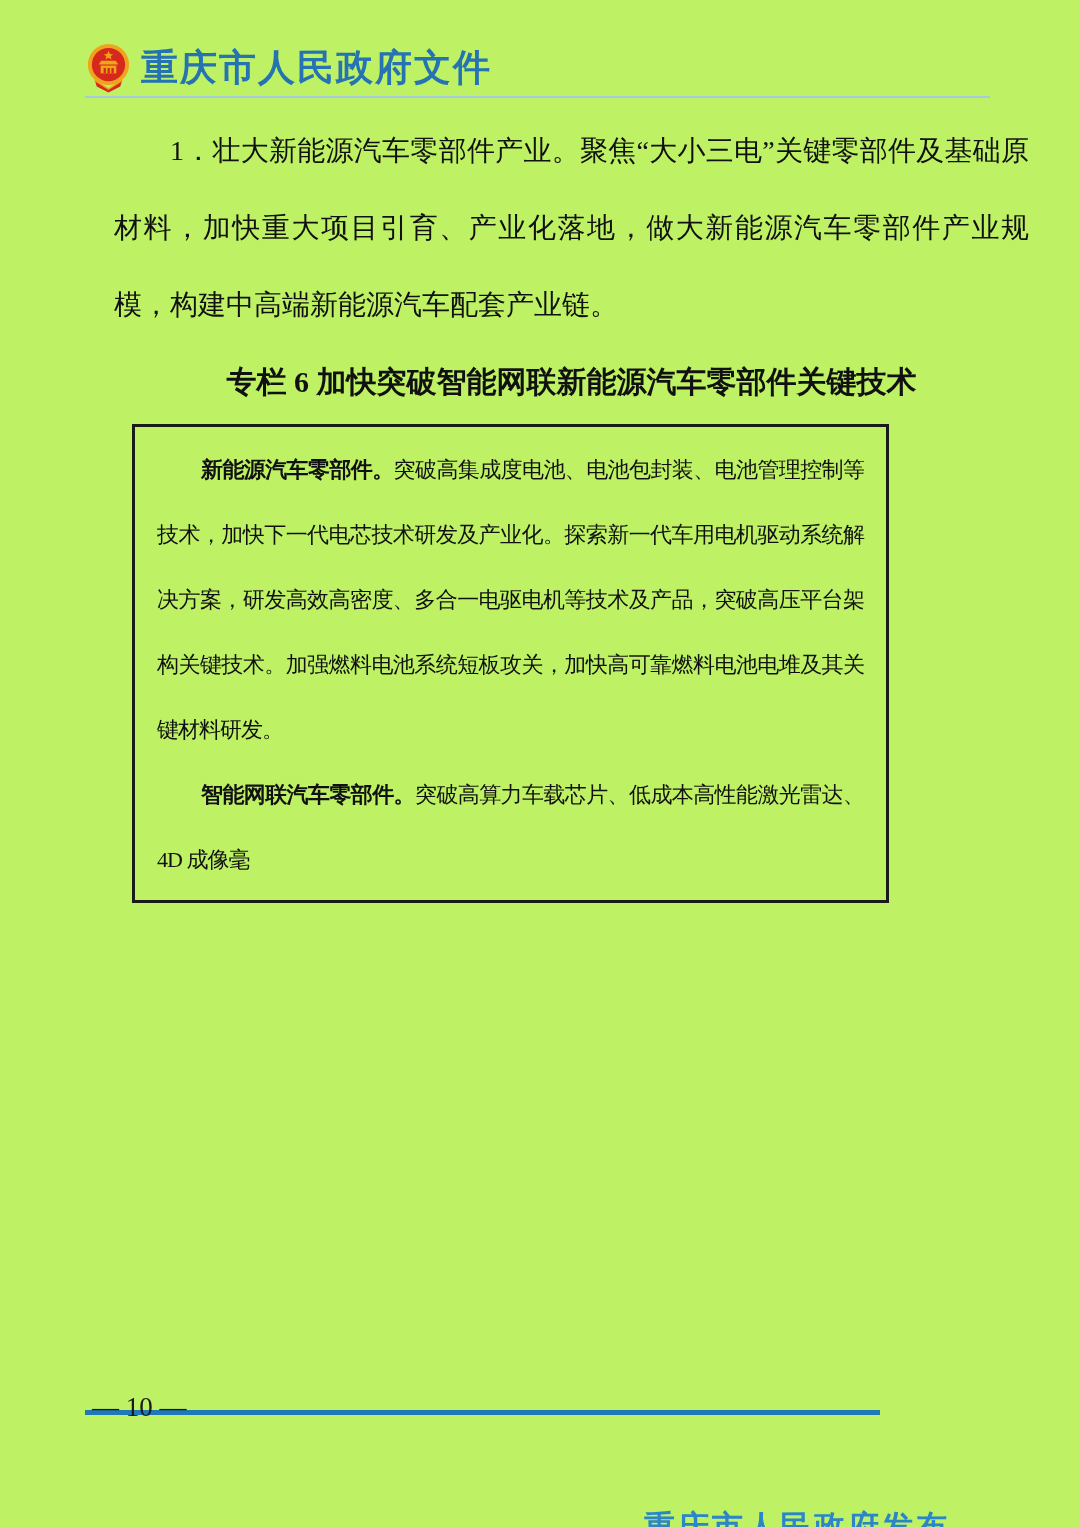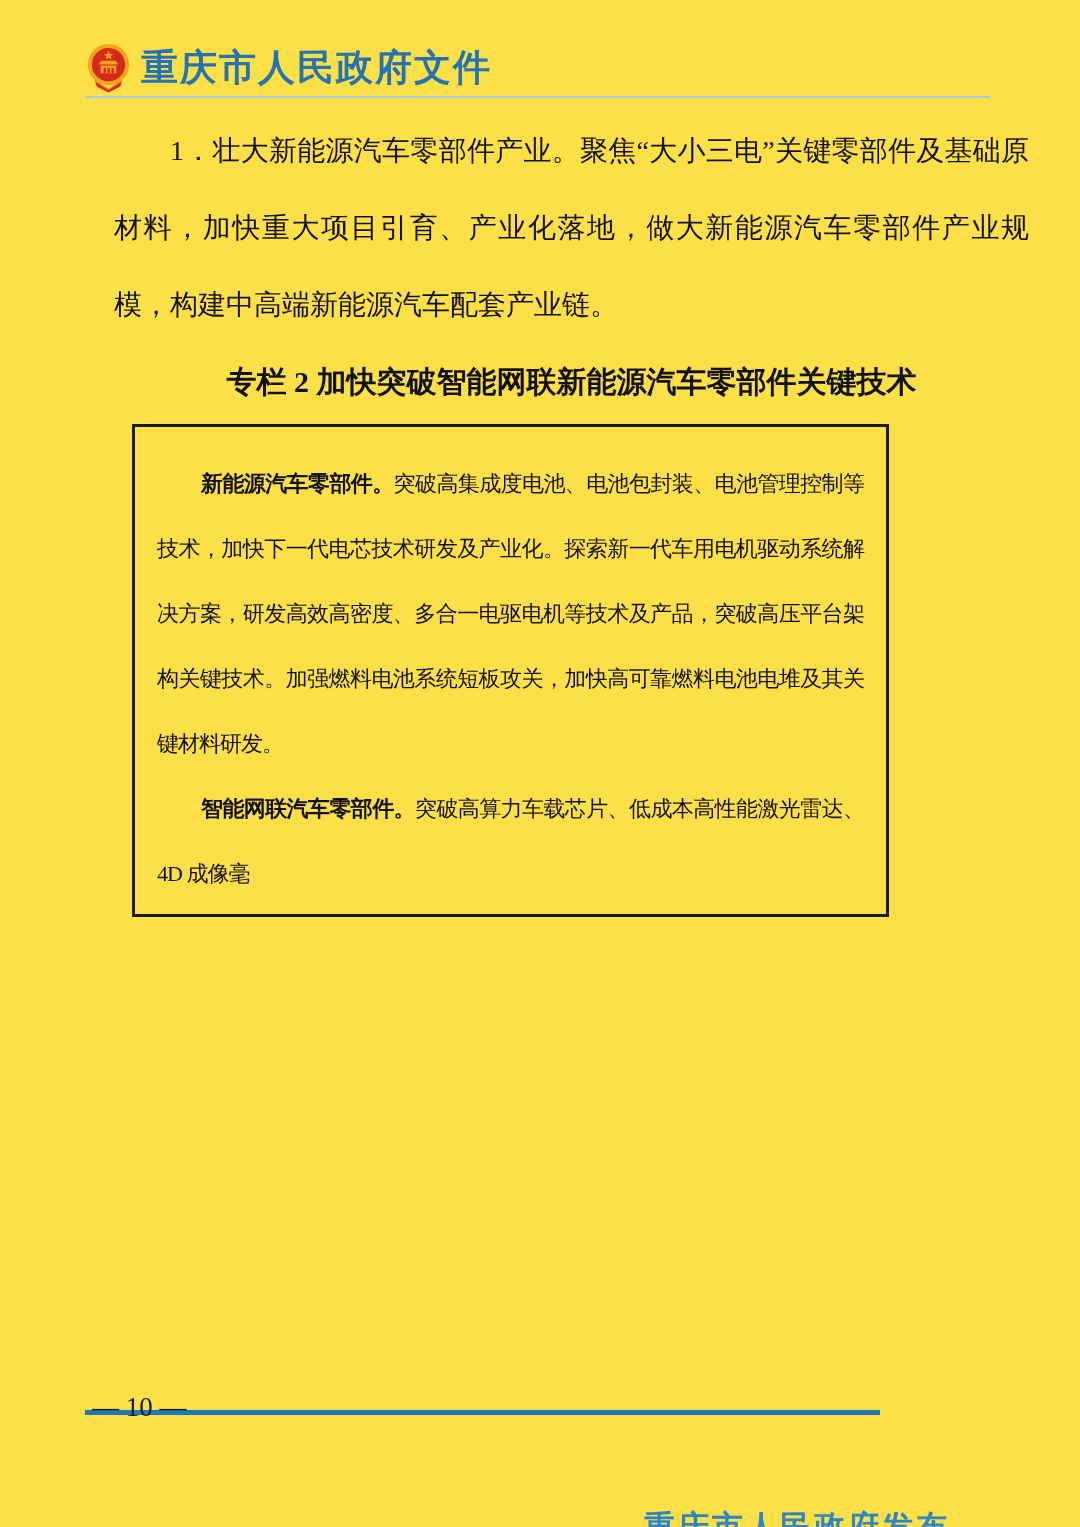--- a/index.html
+++ b/index.html
@@ -1,20 +1,20 @@
 <!DOCTYPE html>
 <html style="--header-title: #2573b2; --header-rule: #a3cbe2; --footer-rule: #1f78b8; --publisher-text: #2b85c6; --emblem-red: #d7281e; --emblem-gold: #f0a31c;"><head>
 <meta charset="utf-8">
 <style>
   html, body { margin: 0; padding: 0; background: #ffffff; }
   .page {
     position: relative;
     width: 1080px;
     height: 1527px;
-    background: #fde047;
+    background: #bef264;
     overflow: hidden;
     font-family: "Liberation Serif", "DejaVu Serif", serif;
     color: #111111;
   }
 
   
   .doc-header {
     position: absolute;
     top: 42px; left: 85px;
     display: flex;
@@ -58,21 +58,21 @@
     line-height: 77px;
     color: #111111;
   }
 
   
   .column-box {
     box-sizing: border-box;
     margin: 4px 0 0 18px;
     width: 757px;
     border: 3px solid #1a1a1a;
-    padding: 24px 22px 8px 22px;
+    padding: 10px 22px 8px 22px;
     font-size: 22px;
     letter-spacing: -1px;
     line-height: 65px;
     text-align: justify;
   }
   .column-box p { margin: 0; text-indent: 2em; }
   .column-box .lead { font-weight: bold; }
 
   
   .footer-rule {
@@ -120,21 +120,21 @@
         <path d="M10,38.5 L24,47.5 L38,38.5" fill="none" stroke="#f0a31c" stroke-width="1.6"></path>
       </svg>
     </span>
     <span class="header-title">重庆市人民政府文件</span>
   </header>
   <div class="header-rule"></div>
 
   <main class="doc-body">
     <p>1．壮大新能源汽车零部件产业。聚焦“大小三电”关键零部件及基础原材料，加快重大项目引育、产业化落地，做大新能源汽车零部件产业规模，构建中高端新能源汽车配套产业链。</p>
 
-    <h2 class="box-title">专栏 2 加快突破智能网联新能源汽车零部件关键技术</h2>
+    <h2 class="box-title">专栏 6 加快突破智能网联新能源汽车零部件关键技术</h2>
 
     <section class="column-box">
       <p><span class="lead">新能源汽车零部件。</span><span>突破高集成度电池、电池包封装、电池管理控制等技术，加快下一代电芯技术研发及产业化。探索新一代车用电机驱动系统解决方案，研发高效高密度、多合一电驱电机等技术及产品，突破高压平台架构关键技术。加强燃料电池系统短板攻关，加快高可靠燃料电池电堆及其关键材料研发。</span></p>
       <p><span class="lead">智能网联汽车零部件。</span><span>突破高算力车载芯片、低成本高性能激光雷达、4D 成像毫</span></p>
     </section>
   </main>
 
   <footer>
     <div class="footer-rule"></div>
     <div class="page-number">— 10 —</div>

